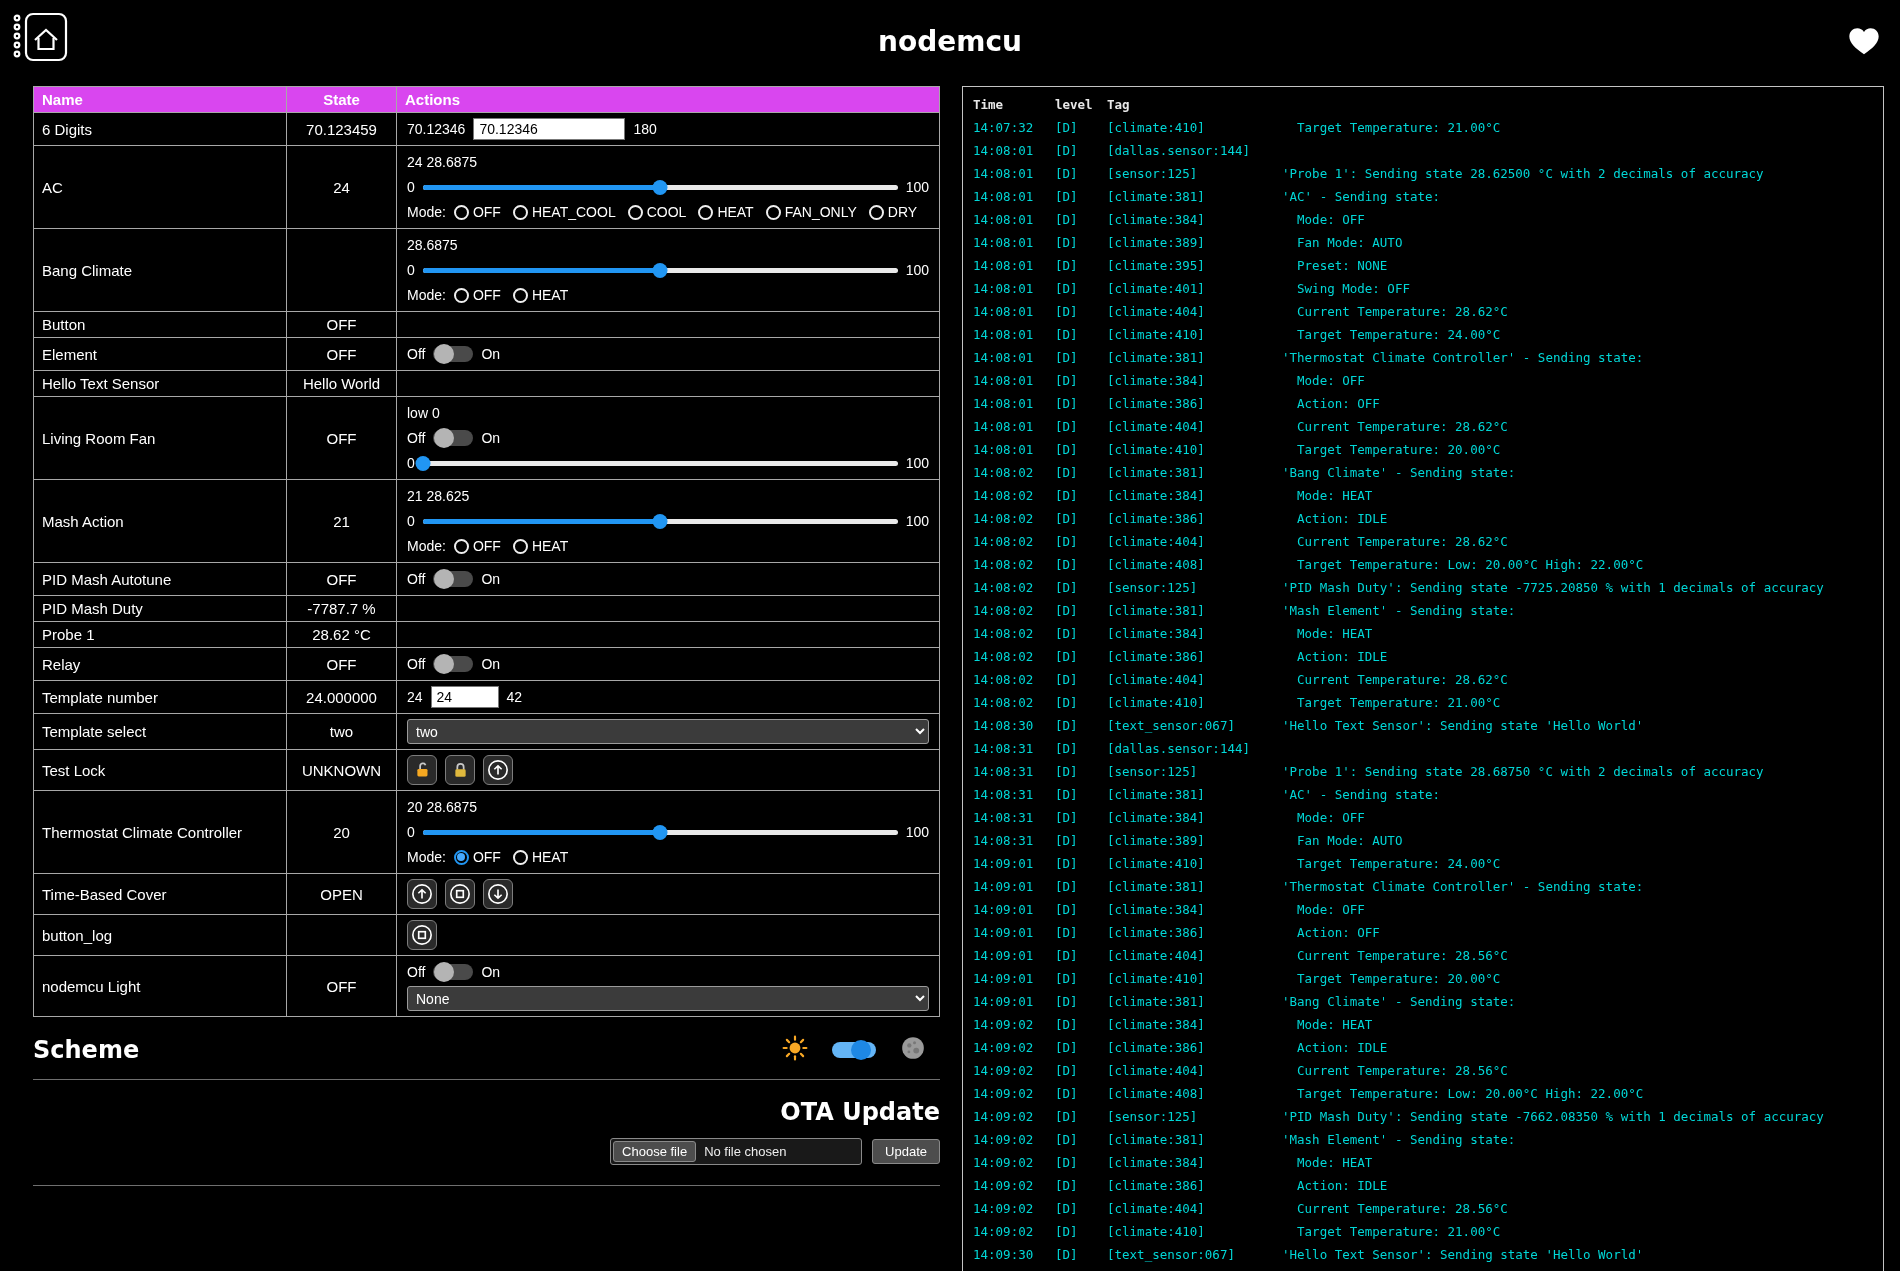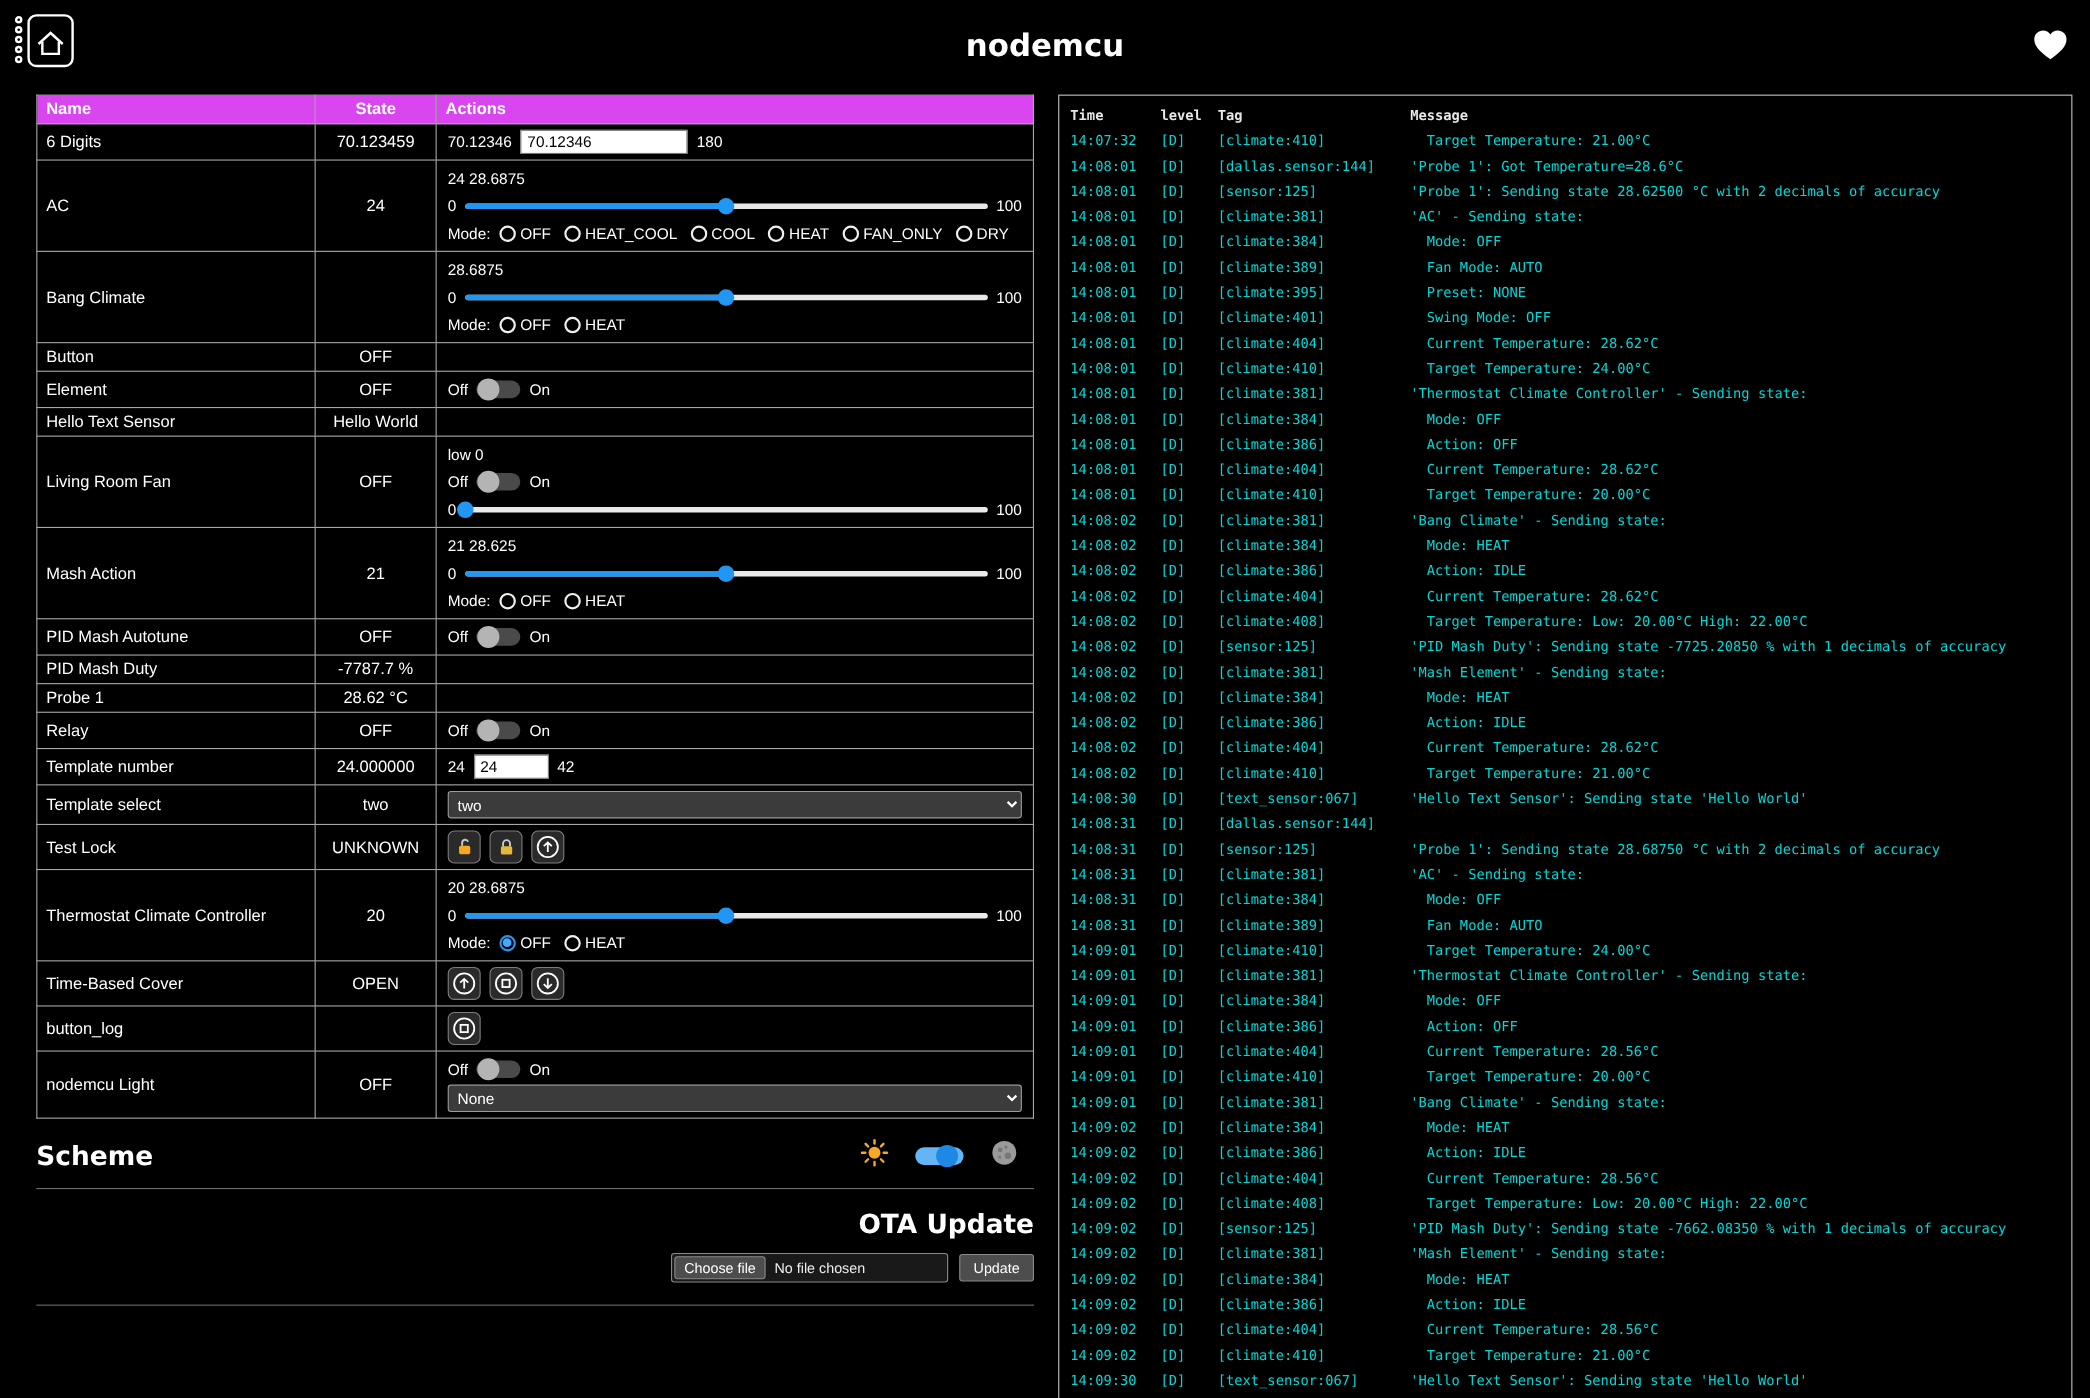--- a/index.html
+++ b/index.html
@@ -514,25 +514,24 @@
         <button class="update-btn">Update</button>
       </div>
     </div>
   </section>
 
   <section class="log-panel">
     <div class="log-header">
       <span class="lt">Time</span>
       <span class="ll">level</span>
       <span class="lg">Tag</span>
-      <span class="lm">Message</span>
     </div>
     <div id="log-lines">
         <div class="log-line"><span class="lt">14:07:32</span><span class="ll">[D]</span><span class="lg">[climate:410]</span><span class="lm">  Target Temperature: 21.00°C</span></div>
-        <div class="log-line"><span class="lt">14:08:01</span><span class="ll">[D]</span><span class="lg">[dallas.sensor:144]</span><span class="lm">'Probe 1': Got Temperature=28.6°C</span></div>
+        <div class="log-line"><span class="lt">14:08:01</span><span class="ll">[D]</span><span class="lg">[dallas.sensor:144]</span></div>
         <div class="log-line"><span class="lt">14:08:01</span><span class="ll">[D]</span><span class="lg">[sensor:125]</span><span class="lm">'Probe 1': Sending state 28.62500 °C with 2 decimals of accuracy</span></div>
         <div class="log-line"><span class="lt">14:08:01</span><span class="ll">[D]</span><span class="lg">[climate:381]</span><span class="lm">'AC' - Sending state:</span></div>
         <div class="log-line"><span class="lt">14:08:01</span><span class="ll">[D]</span><span class="lg">[climate:384]</span><span class="lm">  Mode: OFF</span></div>
         <div class="log-line"><span class="lt">14:08:01</span><span class="ll">[D]</span><span class="lg">[climate:389]</span><span class="lm">  Fan Mode: AUTO</span></div>
         <div class="log-line"><span class="lt">14:08:01</span><span class="ll">[D]</span><span class="lg">[climate:395]</span><span class="lm">  Preset: NONE</span></div>
         <div class="log-line"><span class="lt">14:08:01</span><span class="ll">[D]</span><span class="lg">[climate:401]</span><span class="lm">  Swing Mode: OFF</span></div>
         <div class="log-line"><span class="lt">14:08:01</span><span class="ll">[D]</span><span class="lg">[climate:404]</span><span class="lm">  Current Temperature: 28.62°C</span></div>
         <div class="log-line"><span class="lt">14:08:01</span><span class="ll">[D]</span><span class="lg">[climate:410]</span><span class="lm">  Target Temperature: 24.00°C</span></div>
         <div class="log-line"><span class="lt">14:08:01</span><span class="ll">[D]</span><span class="lg">[climate:381]</span><span class="lm">'Thermostat Climate Controller' - Sending state:</span></div>
         <div class="log-line"><span class="lt">14:08:01</span><span class="ll">[D]</span><span class="lg">[climate:384]</span><span class="lm">  Mode: OFF</span></div>

